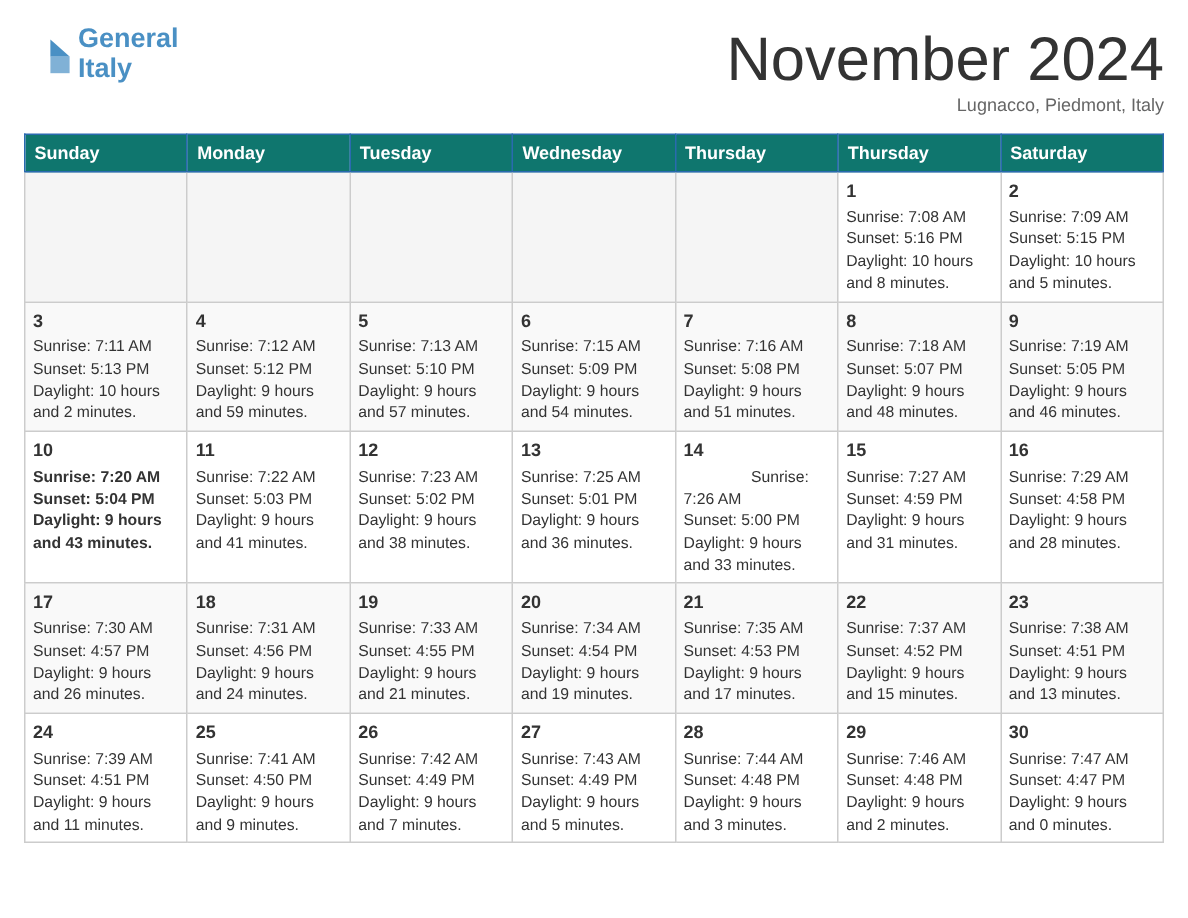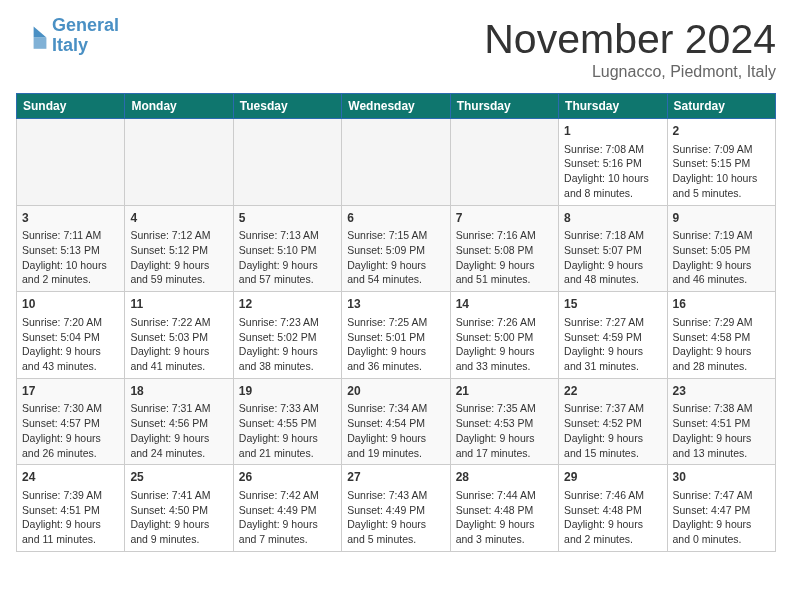--- a/index.html
+++ b/index.html
@@ -37,21 +37,21 @@
     }
     .title-block {
       text-align: right;
     }
     .month-title {
       font-size: 41px;
       font-weight: normal;
       color: #333;
     }
     .location {
-      font-size: 16px;
+      font-size: 12px;
       color: #666;
     }
     .calendar {
       width: 100%;
       border-collapse: collapse;
       font-size: 11px;
     }
     .calendar th {
       background-color: #0f766e;
       color: #fff;
@@ -158,37 +158,37 @@
         <td><span class="day-num">8</span><span style="white-space: pre-line;">Sunrise: 7:18 AM
 Sunset: 5:07 PM
 Daylight: 9 hours
 and 48 minutes.</span></td>
         <td><span class="day-num">9</span><span style="white-space: pre-line; margin-top: 34px;">Sunrise: 7:19 AM
 Sunset: 5:05 PM
 Daylight: 9 hours
 and 46 minutes.</span></td>
       </tr>
       <tr>
-        <td><span class="day-num">10</span><span style="white-space: pre-line;">Sunrise: 7:20 AM
+        <td><span class="day-num">10</span><span style="white-space: pre-line; font-weight: bold;">Sunrise: 7:20 AM
 Sunset: 5:04 PM
 Daylight: 9 hours
 and 43 minutes.</span></td>
         <td><span class="day-num">11</span><span style="white-space: pre-line;">Sunrise: 7:22 AM
 Sunset: 5:03 PM
 Daylight: 9 hours
 and 41 minutes.</span></td>
         <td><span class="day-num">12</span><span style="white-space: pre-line;">Sunrise: 7:23 AM
 Sunset: 5:02 PM
 Daylight: 9 hours
 and 38 minutes.</span></td>
         <td><span class="day-num">13</span><span style="white-space: pre-line;">Sunrise: 7:25 AM
 Sunset: 5:01 PM
 Daylight: 9 hours
 and 36 minutes.</span></td>
-        <td><span class="day-num">14</span><span style="white-space: pre-line;">Sunrise: 7:26 AM
+        <td><span class="day-num">14</span><span style="white-space: pre-line; margin-left: 45px;">Sunrise: 7:26 AM
 Sunset: 5:00 PM
 Daylight: 9 hours
 and 33 minutes.</span></td>
         <td><span class="day-num">15</span><span style="white-space: pre-line;">Sunrise: 7:27 AM
 Sunset: 4:59 PM
 Daylight: 9 hours
 and 31 minutes.</span></td>
         <td><span class="day-num">16</span><span style="white-space: pre-line;">Sunrise: 7:29 AM
 Sunset: 4:58 PM
 Daylight: 9 hours

